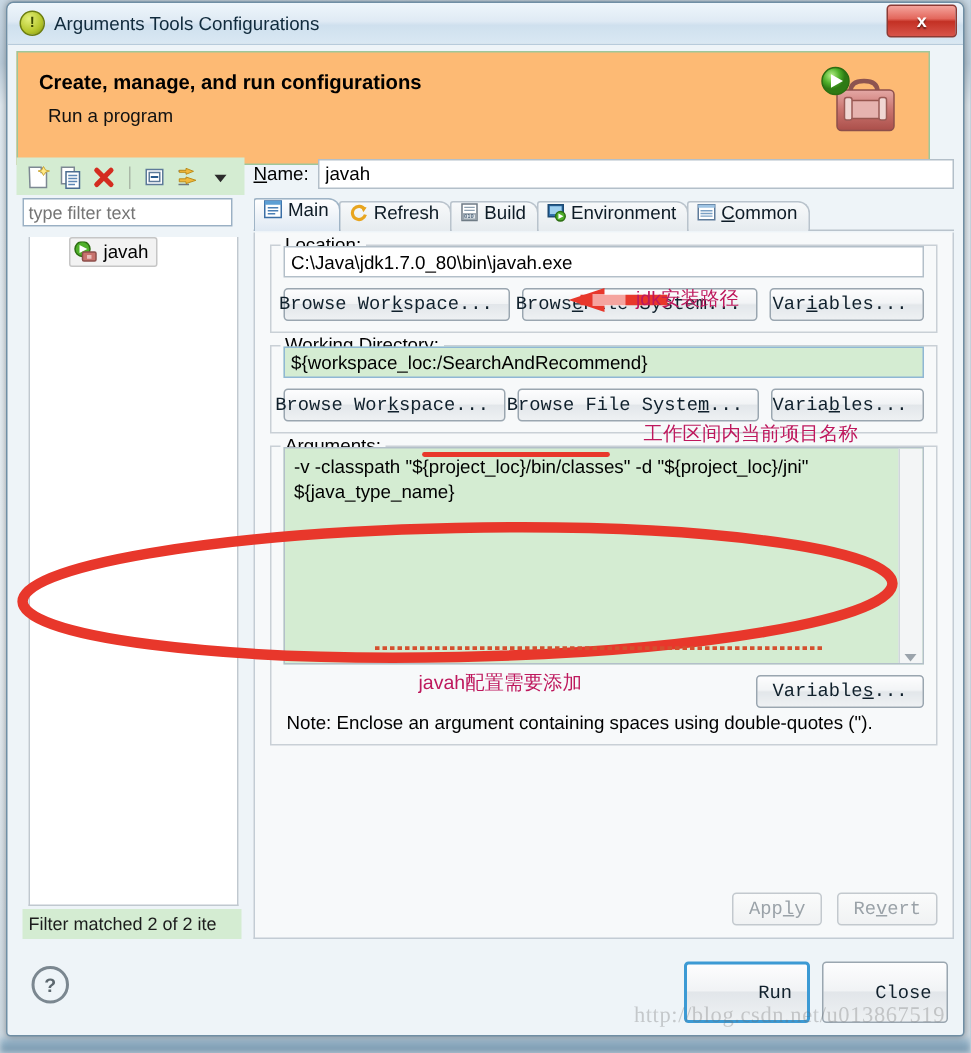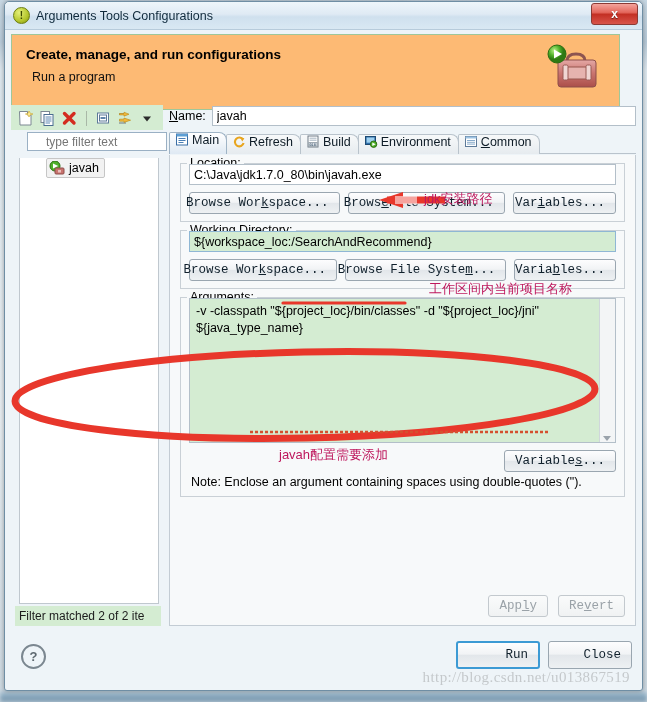--- a/index.html
+++ b/index.html
@@ -80,23 +80,23 @@
   .left{
     position:absolute;left:0;top:0;width:152px;bottom:0;
   }
   .tb{
     height:24px;display:flex;align-items:center;gap:5px;padding:1px 4px 0 6px;
     background:#d4ecd2;
   }
   .tbi{width:17px;height:17px;position:relative;cursor:pointer;}
   .tbsep{width:1px;height:15px;background:#a9b8a7;margin:0 3px;}
   .filter-input{
-    margin:2px 2px 0 16px;width:140px;height:19px;box-sizing:border-box;
+    margin:2px 2px 0 4px;width:140px;height:19px;box-sizing:border-box;
     border:1px solid #9ab0c4;background:#fff;font-size:12px;
-    padding:1px 18px;color:#555;font-family:inherit;
+    padding:1px 3px;color:#555;font-family:inherit;
   }
   .tree{
     margin:3px 2px 0 4px;
     background:#fff;border:1px solid #c0c8cf;border-top:none;
     position:absolute;left:4px;right:2px;top:50px;bottom:22px;
     overflow:hidden;
   }
   .tnode{display:flex;align-items:center;height:20px;padding-left:6px;font-size:12.5px;}
   .tnode.child{padding-left:26px;}
   .twist{
@@ -195,21 +195,21 @@
   
   .footer{
     position:absolute;left:6px;right:6px;bottom:6px;height:54px;
   }
   .help{
     position:absolute;left:10px;top:14px;width:21px;height:21px;border-radius:50%;
     border:2px solid #7b8790;color:#5d686f;font-size:13px;font-weight:bold;
     display:flex;align-items:center;justify-content:center;cursor:pointer;
   }
   .footbtns{position:absolute;right:4px;top:11px;display:flex;gap:8px;}
-  .footbtns .btn{height:28px;min-width:84px;font-size:12.5px;}
+  .footbtns .btn{height:41px;min-width:84px;font-size:12.5px;}
   .watermark{
     position:absolute;right:6px;bottom:-2px;
     font-family:"Liberation Serif","DejaVu Serif",serif;font-size:15px;
     color:rgba(110,110,110,.32);white-space:nowrap;letter-spacing:.4px;
   }
   
   .ann{position:absolute;inset:0;pointer-events:none;}
   .anntext{
     position:absolute;color:#be185d;font-size:13px;white-space:nowrap;
     font-family:Liberation Sans, sans-serif;

